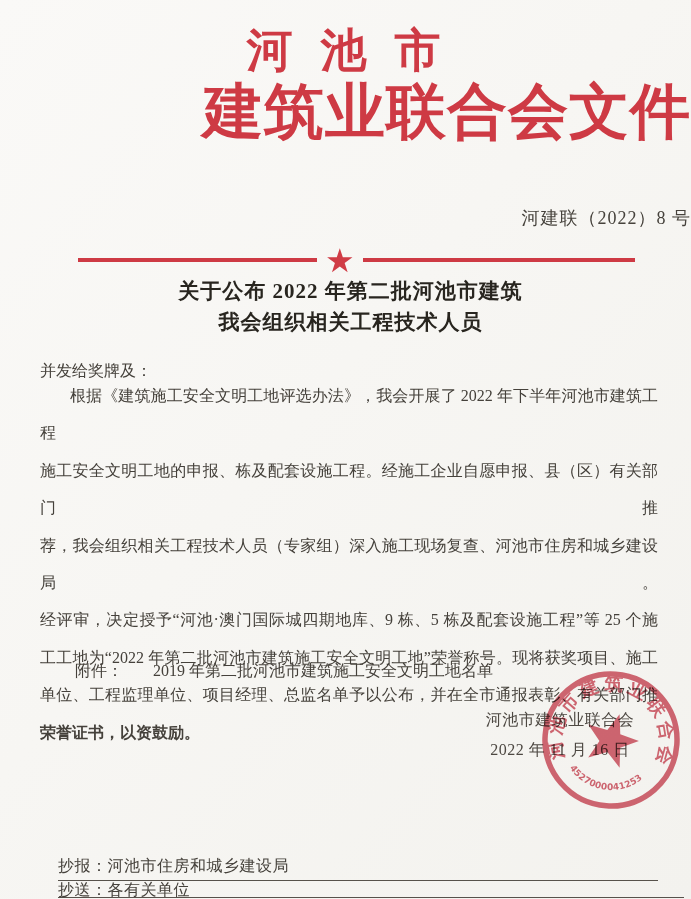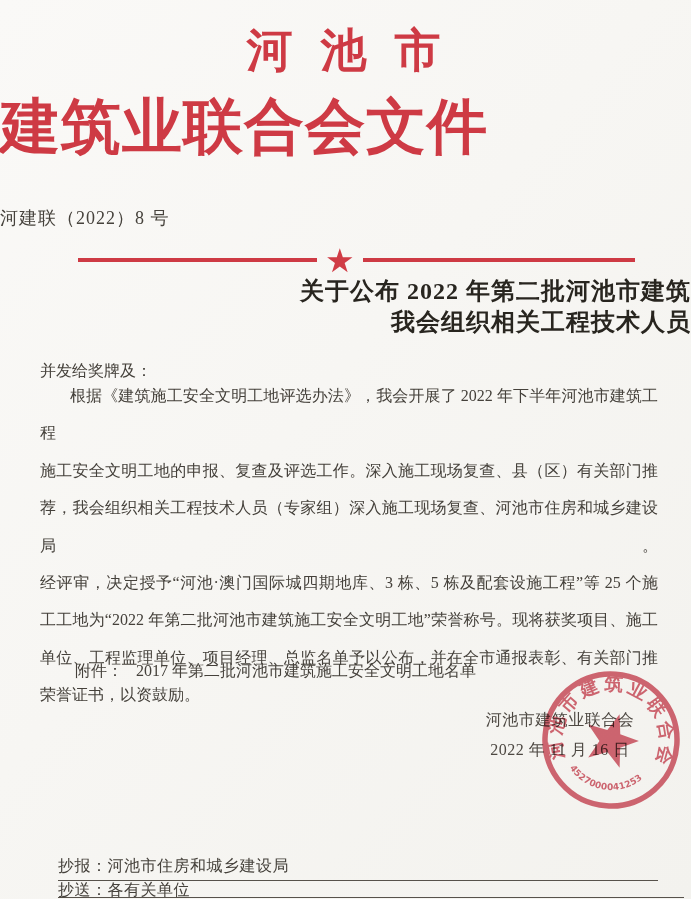--- a/index.html
+++ b/index.html
@@ -9,56 +9,56 @@
     font-family:"Liberation Serif","DejaVu Serif",serif;
     color:#403c37;
   }
   
   .org-city{
     position:absolute;top:26px;left:0;right:0;text-align:center;
     font-size:46px;font-weight:bold;color:#ce3a44;
     letter-spacing:28px;padding-left:24px;line-height:1.1;
   }
   .org-doc{
-    position:absolute;top:94px;left:0;right:0;text-align:left;
+    position:absolute;top:79px;left:0;right:0;text-align:right;
     font-size:60px;font-weight:bold;color:#ce3a44;
     letter-spacing:1px;line-height:1.1;
   }
   .doc-number{
-    position:absolute;top:206px;left:0;right:0;text-align:left;
+    position:absolute;top:206px;left:0;right:0;text-align:right;
     font-size:18px;color:#46423c;letter-spacing:1px;
   }
   
   .divider{
     position:absolute;top:244px;left:78px;width:557px;height:32px;
     display:flex;align-items:center;
   }
   .d-line{height:3.6px;background:#ce3a44;}
   .d-line.left{width:239px;}
   .d-line.right{flex:1;}
   .d-star{
     color:#d03c45;font-size:33px;line-height:1;margin:0 8px;
     font-family:"DejaVu Sans",sans-serif;
   }
   
   .title-block{
-    position:absolute;top:276px;left:10px;right:0;text-align:right;
-    font-size:24px;font-weight:bold;line-height:31px;color:#28251f;
+    position:absolute;top:276px;left:10px;right:0;text-align:center;
+    font-size:21px;font-weight:bold;line-height:31px;color:#28251f;
     letter-spacing:1px;
   }
   
   .salutation{position:absolute;top:359px;left:40px;font-size:16px;line-height:24px;color:#45413b;}
   .body-paragraph{position:absolute;top:377px;left:40px;width:618px;font-size:16px;color:#45413b;}
   .body-line{
     line-height:37.4px;text-align:justify;text-align-last:justify;
   }
   .body-paragraph div:first-of-type{text-indent:30px;}
-  .body-paragraph div:last-of-type{text-align-last:left;}
+  .body-paragraph div:last-of-type{text-align-last:left;font-weight:bold;}
   .attachment{position:absolute;top:659px;left:75px;font-size:16px;line-height:24px;color:#45413b;}
-  .att-label{margin-right:13px;}
+  .att-label{margin-right:30px;}
   
   .signature{position:absolute;top:708px;left:460px;width:200px;text-align:center;color:#4d4842;}
   .sig-org{font-size:16px;line-height:24px;letter-spacing:0.5px;}
   .sig-date{font-size:16px;line-height:24px;margin-top:6px;letter-spacing:0.5px;}
   
   .seal{
     position:absolute;left:536px;top:665px;width:150px;height:150px;
     opacity:.85;mix-blend-mode:multiply;
   }
   
@@ -88,35 +88,35 @@
     <div>关于公布 2022 年第二批河池市建筑</div>
     <div>我会组织相关工程技术人员</div>
   </div>
 
   <div class="salutation">并发给奖牌及：</div>
 
   <div class="body-paragraph">
 
       <div class="body-line">根据《建筑施工安全文明工地评选办法》，我会开展了 2022 年下半年河池市建筑工程</div>
 
-      <div class="body-line">施工安全文明工地的申报、复查及评选工作。深入施工现场复查、县（区）有关部门推</div>
+      <div class="body-line">施工安全文明工地的申报、栋及配套设施工程。经施工企业自愿申报、县（区）有关部门推</div>
 
       <div class="body-line">荐，我会组织相关工程技术人员（专家组）深入施工现场复查、河池市住房和城乡建设局。</div>
 
-      <div class="body-line">经评审，决定授予“河池·澳门国际城四期地库、3 栋、5 栋及配套设施工程”等 25 个施</div>
+      <div class="body-line">经评审，决定授予“河池·澳门国际城四期地库、9 栋、5 栋及配套设施工程”等 25 个施</div>
 
       <div class="body-line">工工地为“2022 年第二批河池市建筑施工安全文明工地”荣誉称号。现将获奖项目、施工</div>
 
       <div class="body-line">单位、工程监理单位、项目经理、总监名单予以公布，并在全市通报表彰、有关部门推</div>
 
       <div class="body-line">荣誉证书，以资鼓励。</div>
     </div>
 
   <div class="attachment">
-    <span class="att-label">附件：</span><span class="att-text">2017 年第二批河池市建筑施工安全文明工地名单</span>
+    <span class="att-label">附件：</span><span class="att-text">2019 年第二批河池市建筑施工安全文明工地名单</span>
   </div>
 
   <div class="signature">
     <div class="sig-org">河池市建筑业联合会</div>
     <div class="sig-date">2022 年 11 月 16 日</div>
   </div>
 
   <svg class="seal" viewBox="0 0 150 150" xmlns="http://www.w3.org/2000/svg">
     <defs>
       <path id="sealTopArc" d="M 29.7 96.1 A 50 50 0 1 1 120.3 96.1" fill="none"></path>

